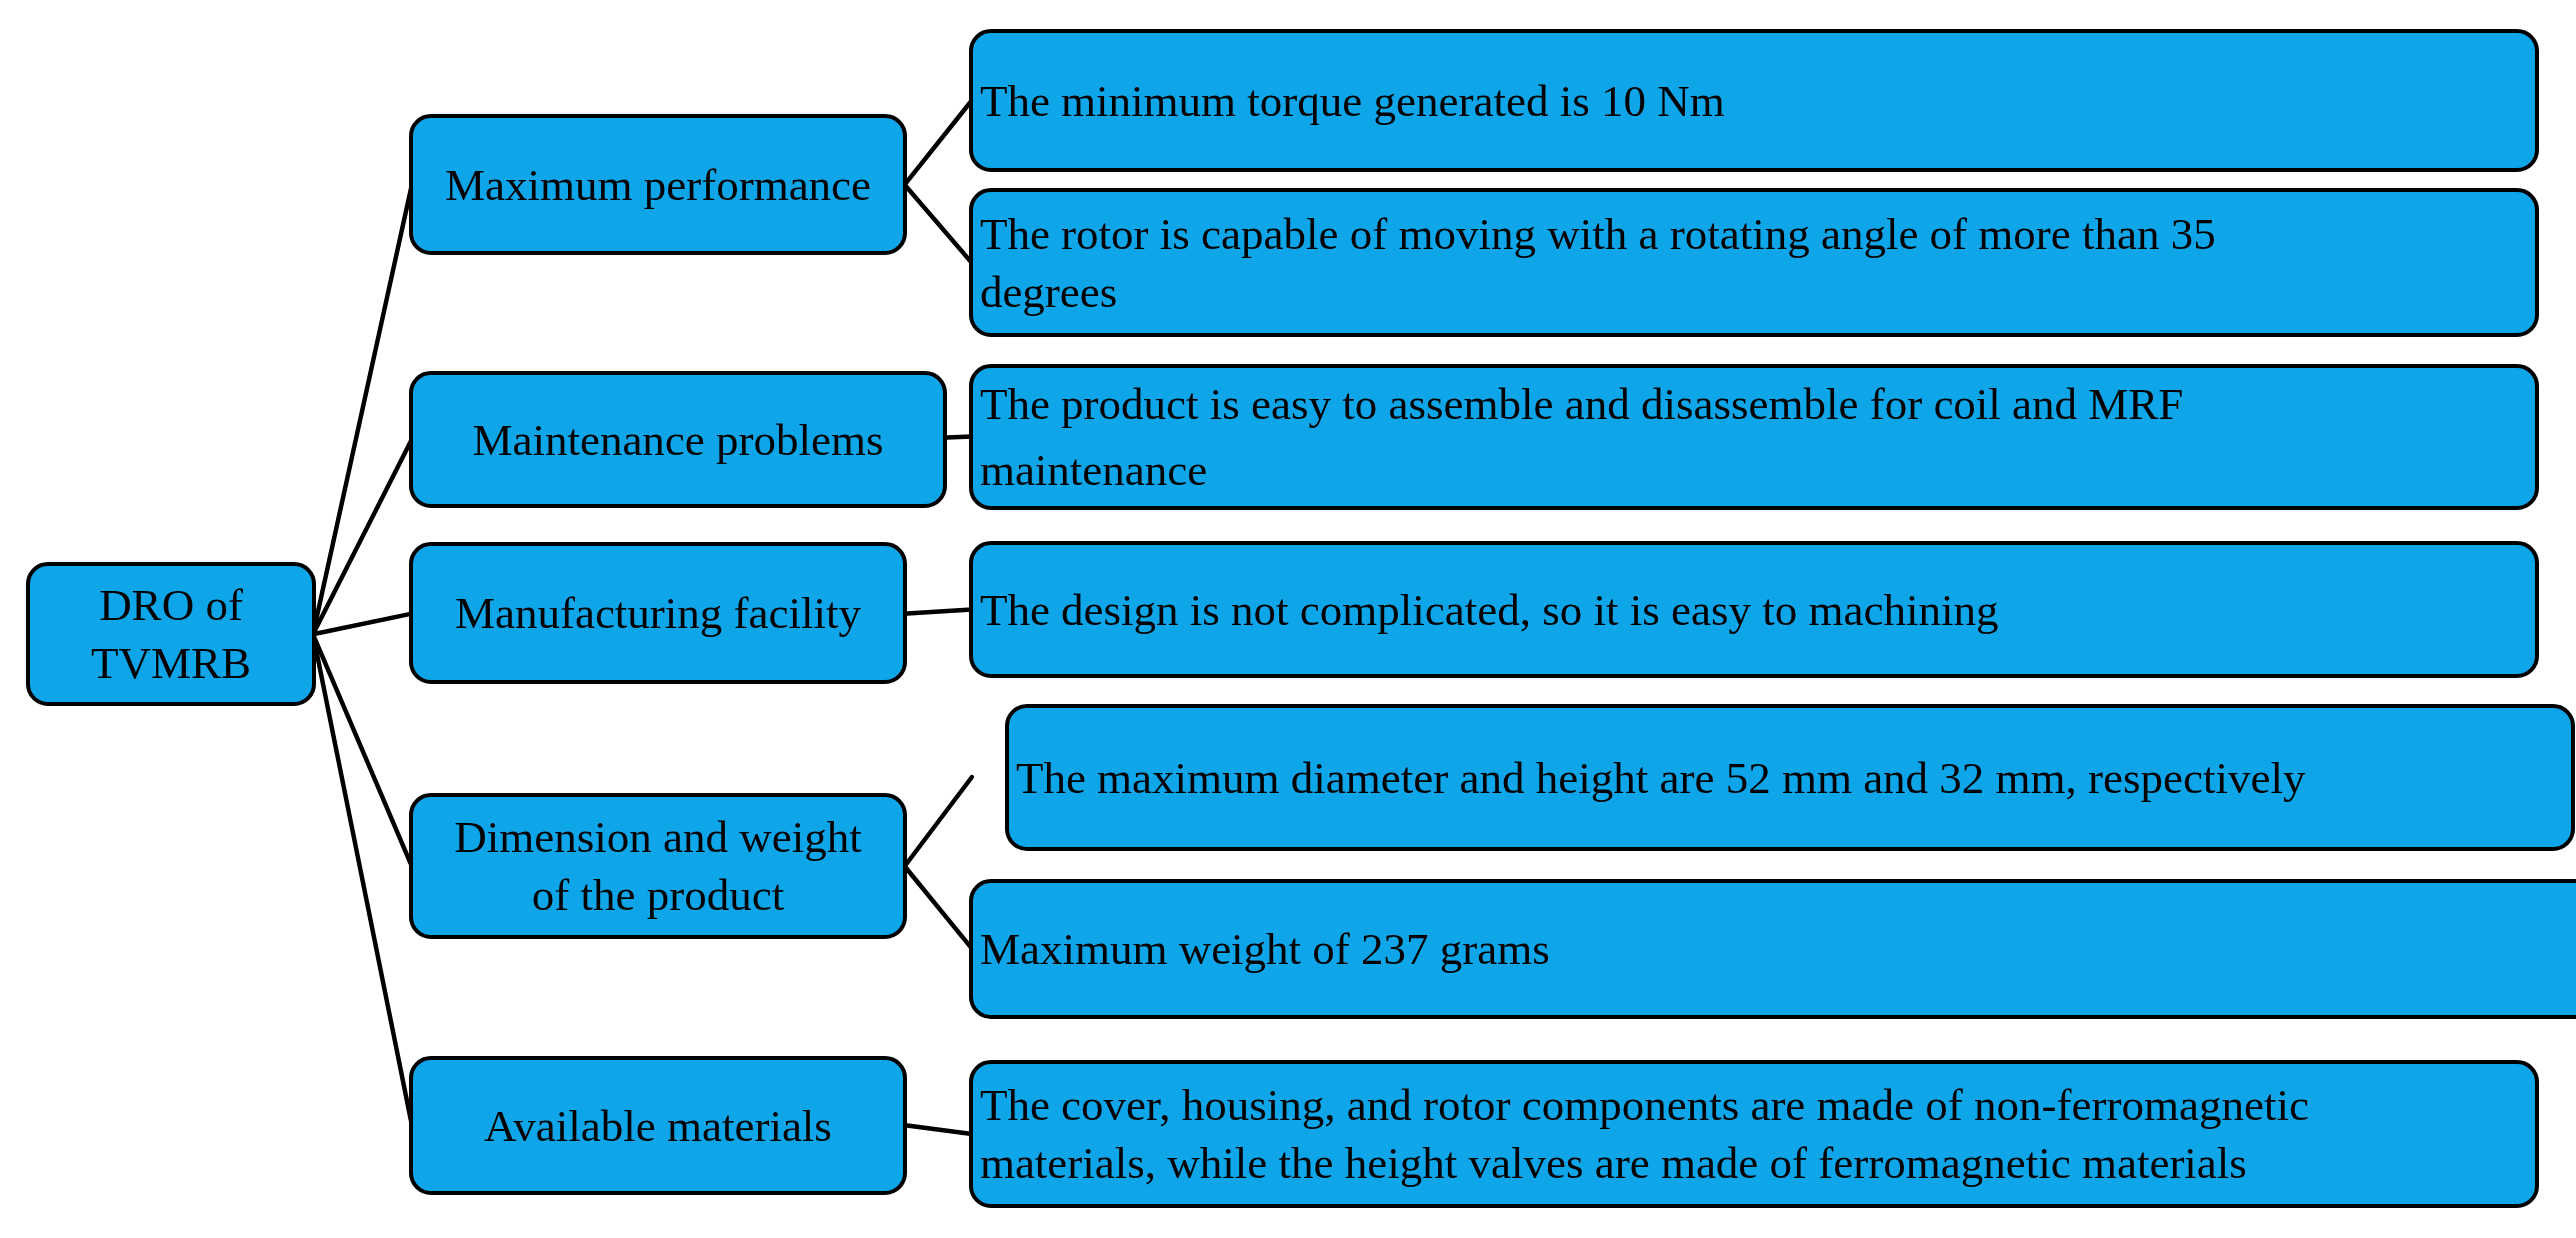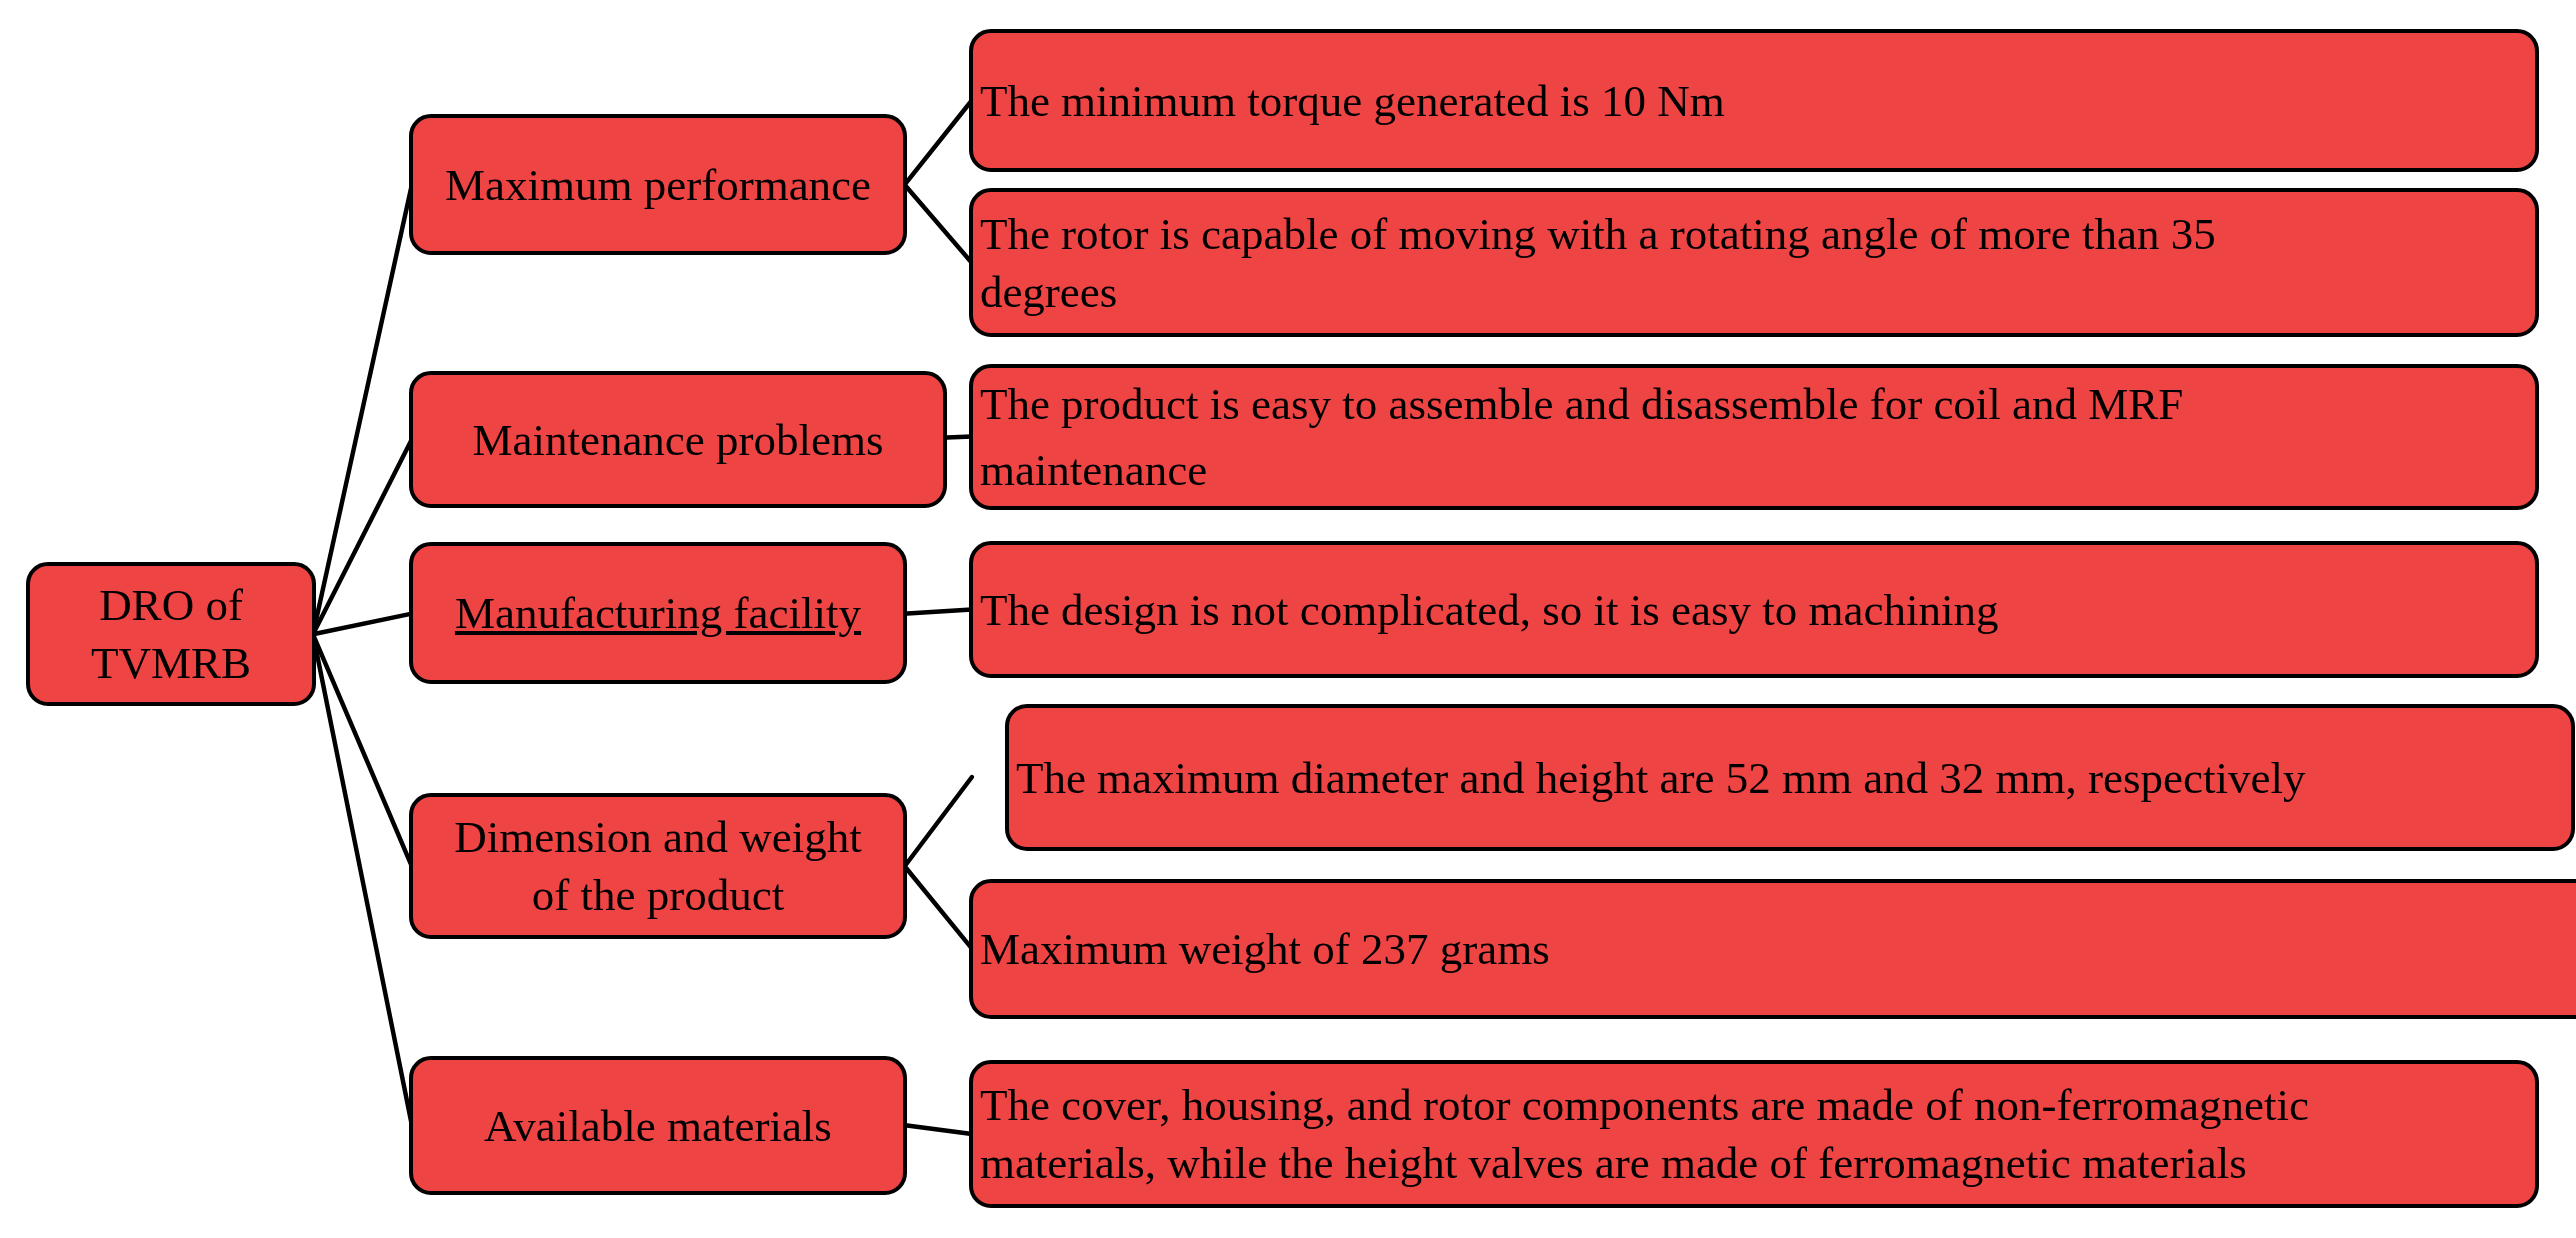--- a/index.html
+++ b/index.html
@@ -26,21 +26,21 @@
   }
   .wires line {
     stroke: #000000;
     stroke-width: 6.5;
     stroke-linecap: round;
   }
   .box {
     position: absolute;
     z-index: 1;
     box-sizing: border-box;
-    background: #ef4444;
+    background: #0ea5e9;
     border: 4.8px solid #000000;
     border-radius: 22px;
     display: flex;
     flex-direction: column;
     justify-content: center;
     font-size: 45px;
     line-height: 58px;
   }
   .box span { display: block; }
   .center {
@@ -49,21 +49,21 @@
   }
   .leaf {
     align-items: flex-start;
     text-align: left;
     padding: 0 15px 0 6.9px;
   }
   
   .root { left: 26px;   top: 562px;  width: 290px;  height: 144px; font-family: Liberation Serif, serif; }
   .c0   { left: 409px;  top: 114px;  width: 498px;  height: 141px; }
   .c1   { left: 409px;  top: 371px;  width: 538px;  height: 137px; }
-  .c2   { left: 409px;  top: 542px;  width: 498px;  height: 142px; text-decoration: underline; }
+  .c2   { left: 409px;  top: 542px;  width: 498px;  height: 142px; }
   .c3   { left: 409px;  top: 793px; width: 498px;  height: 146px; }
   .c4   { left: 409px;  top: 1056px; width: 498px;  height: 139px; }
   .s0   { left: 969px; top: 29px;   width: 1570px; height: 143px; }
   .s1   { left: 969px; top: 188px;  width: 1570px; height: 149px; }
   .s2   { left: 969px; top: 364px;  width: 1570px; height: 146px; gap: 8px; }
   .s3   { left: 969px; top: 541px;  width: 1570px; height: 137px; }
   .s4   { left: 969px; top: 704px; width: 1570px; height: 147px; margin-left: 36px; }
   .s5   { left: 969px; top: 879px; width: 1886px; height: 140px; }
   .s6   { left: 969px; top: 1060px; width: 1570px; height: 148px; }
 </style>

